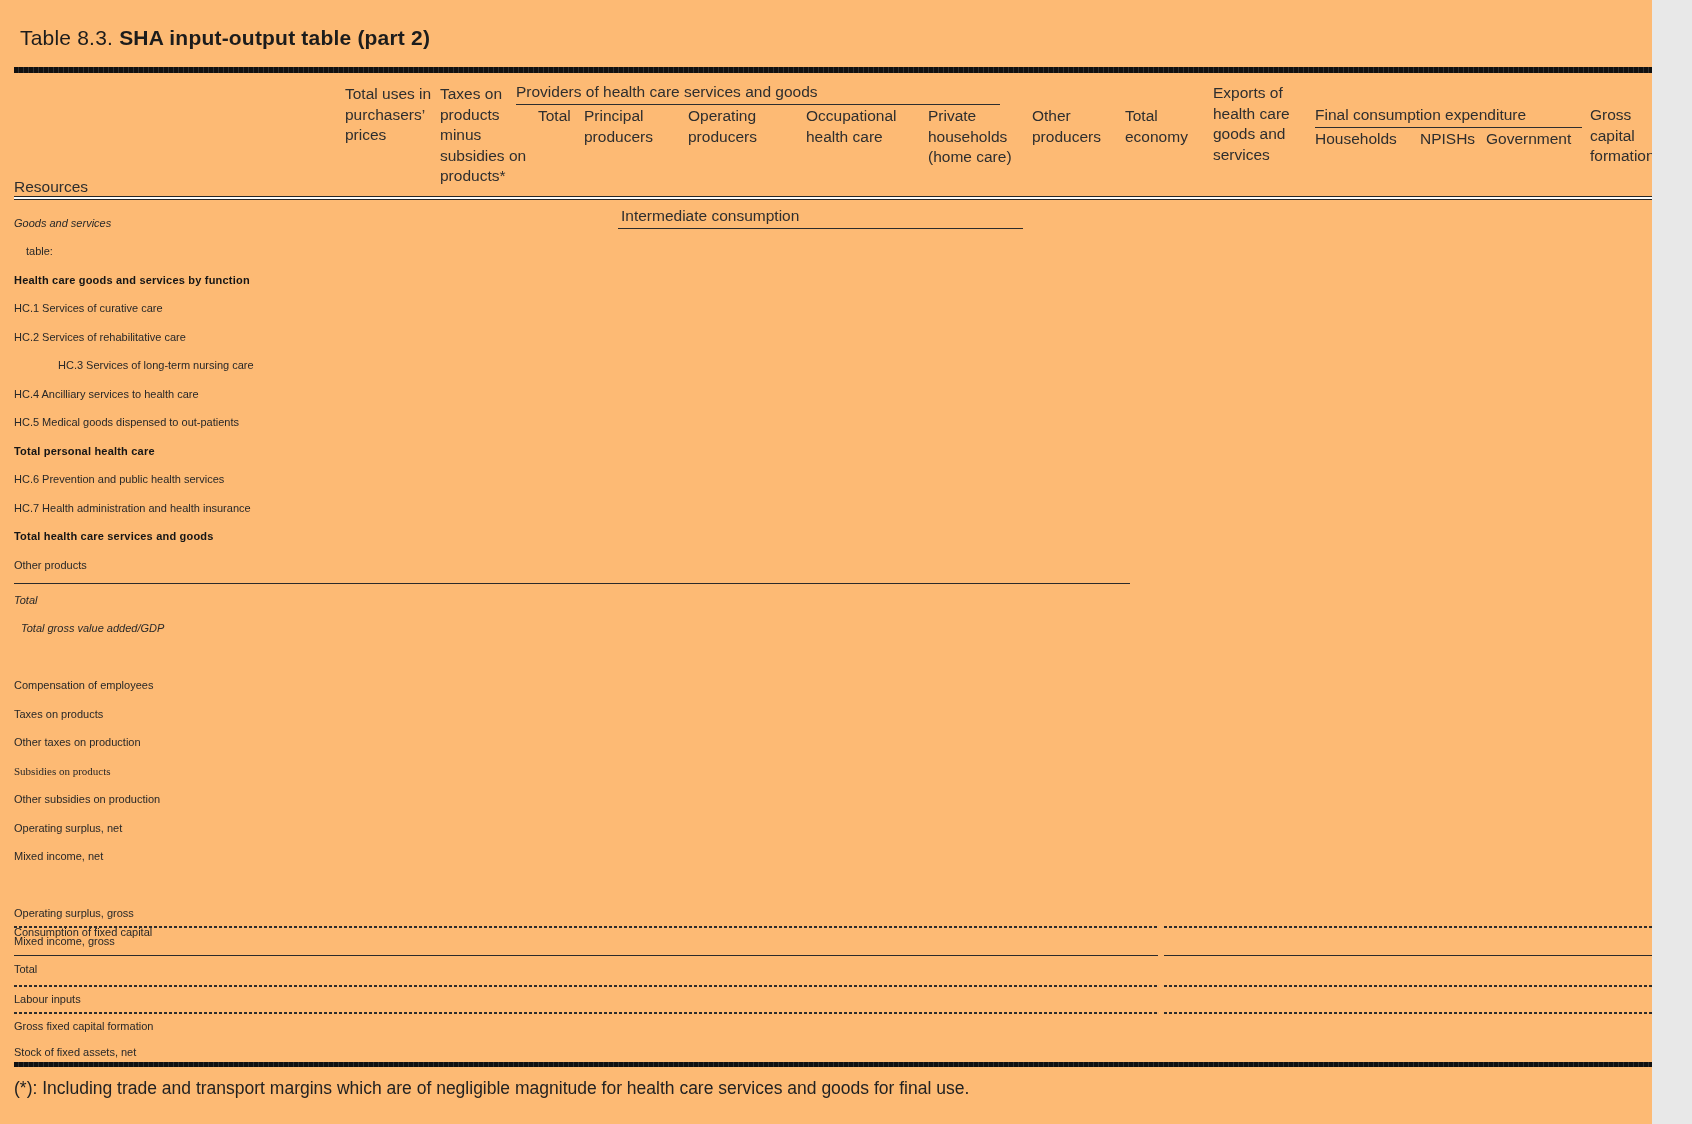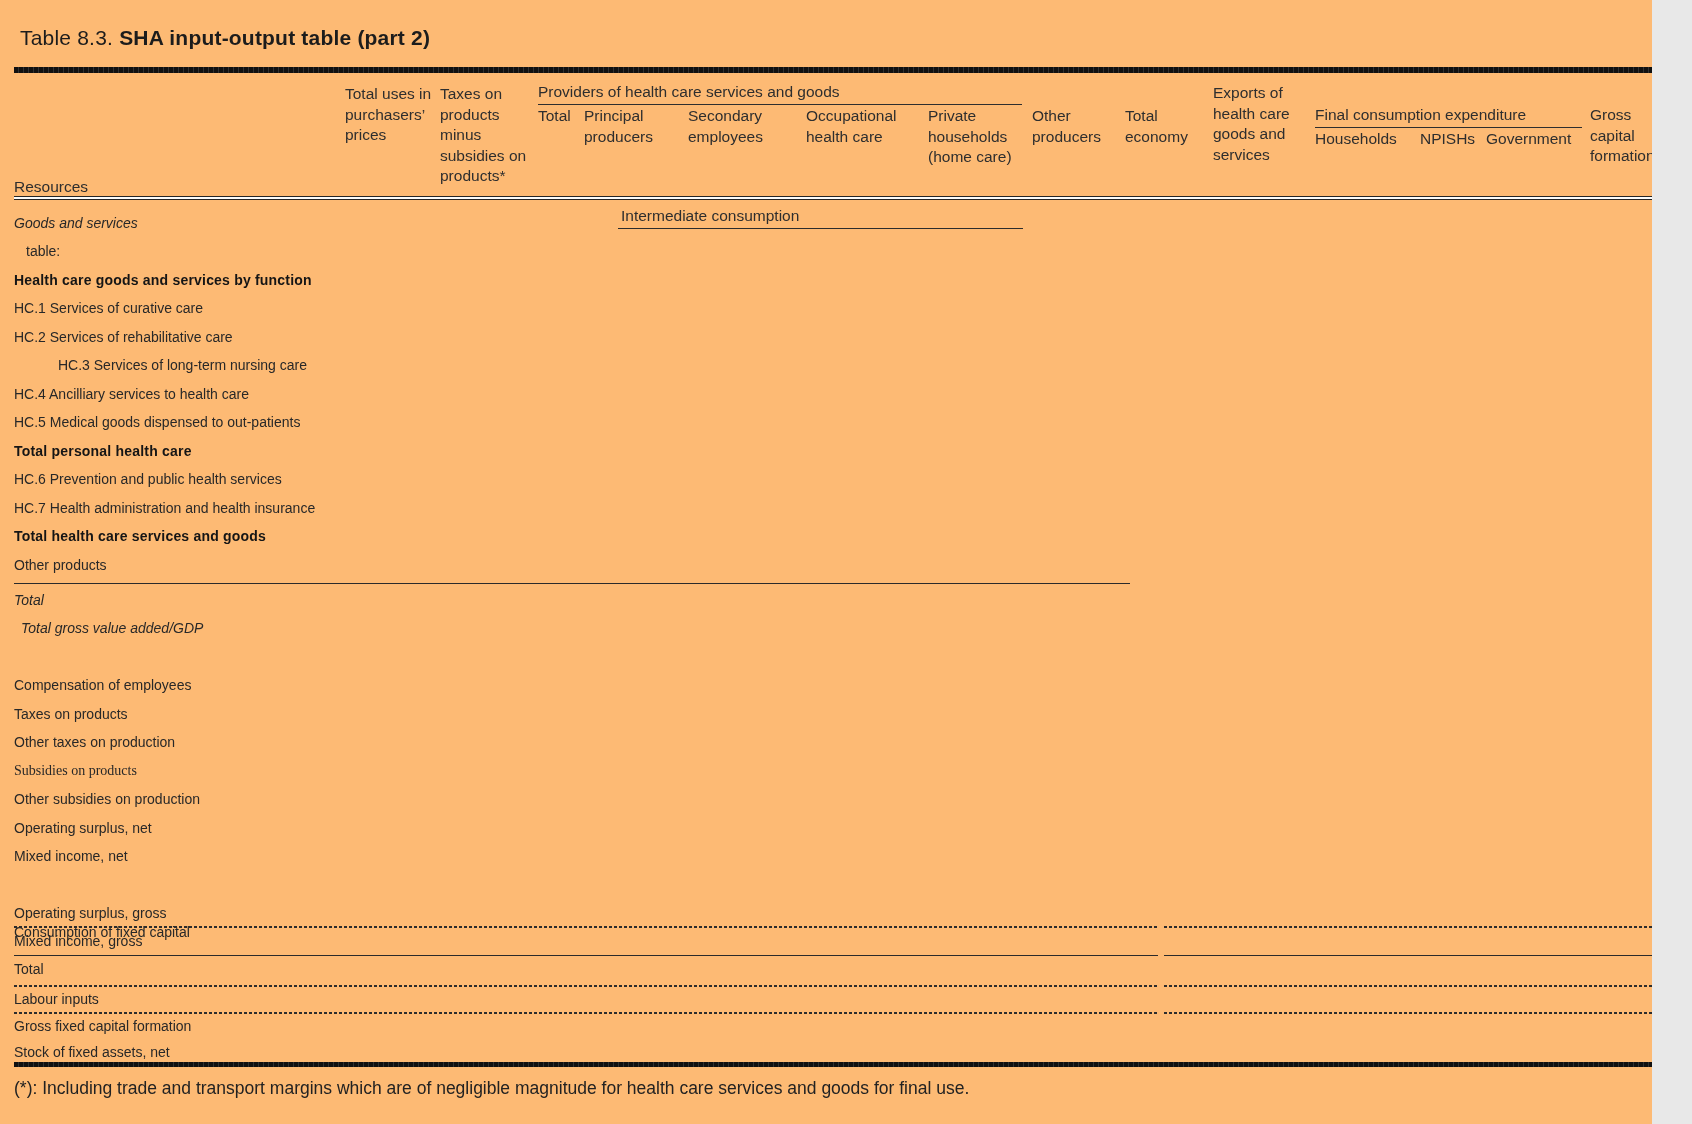--- a/index.html
+++ b/index.html
@@ -12,21 +12,21 @@
   .dbl{position:absolute;height:2px;border-top:1px solid #242424;border-bottom:1px solid #242424;background:#fdfdfb;}
   .thin{position:absolute;height:0;border-top:1.4px solid #2a2a2a;}
   .dash{position:absolute;height:2px;background:repeating-linear-gradient(90deg,#2c2c2c 0 3px,transparent 3px 5px);}
   
   .title{position:absolute;top:26px;left:20px;font-size:21px;letter-spacing:.2px;color:#1c1c1c;}
   .title .b{font-weight:bold;}
   
   .hdr{position:absolute;font-size:15.5px;line-height:20.5px;color:#2e2e2e;}
   .group{border-bottom:1.5px solid #2e2e2e;padding-bottom:1px;white-space:nowrap;}
   
-  .row{position:absolute;left:14px;font-size:14px;line-height:20px;white-space:nowrap;color:#282828;}
+  .row{position:absolute;left:14px;font-size:11px;line-height:20px;white-space:nowrap;color:#282828;}
   .row.bold{font-weight:bold;color:#151515;letter-spacing:.2px;}
   .row.italic{font-style:italic;}
   .row.indent{left:26px;}
   
   .ic{position:absolute;top:207px;left:618px;width:402px;font-size:15.5px;
       border-bottom:1.6px solid #2c2c2c;padding:0 0 3px 3px;color:#2e2e2e;}
   
   .footnote{position:absolute;top:1078px;left:14px;font-size:17.5px;color:#222;}
 </style>
 </head>
@@ -37,24 +37,24 @@
   <div class="title">
     <span>Table 8.3.</span>
     <span class="b">SHA input-output table (part 2)</span>
   </div>
 
   <div class="band" style="top:67px;left:14px;width:1672px;height:6px;"></div>
 
   <div class="hdr" style="top:84px;left:345px;width:92px;">Total uses in purchasers’ prices</div>
   <div class="hdr" style="top:84px;left:440px;width:88px;">Taxes on products minus subsidies on products*</div>
 
-  <div class="hdr group" style="top:82px;left:538px;width:484px;">Providers of health care services and goods</div>
+  <div class="hdr group" style="top:82px;left:516px;width:484px;">Providers of health care services and goods</div>
   <div class="hdr" style="top:106px;left:538px;width:42px;">Total</div>
   <div class="hdr" style="top:106px;left:584px;width:80px;">Principal producers</div>
-  <div class="hdr" style="top:106px;left:688px;width:92px;">Secondary employees</div>
+  <div class="hdr" style="top:106px;left:688px;width:92px;">Operating producers</div>
   <div class="hdr" style="top:106px;left:806px;width:102px;">Occupational health care</div>
   <div class="hdr" style="top:106px;left:928px;width:100px;">Private households (home care)</div>
   <div class="hdr" style="top:106px;left:1032px;width:82px;">Other producers</div>
   <div class="hdr" style="top:106px;left:1125px;width:78px;">Total economy</div>
 
   <div class="hdr" style="top:83px;left:1213px;width:92px;">Exports of health care goods and services</div>
 
   <div class="hdr group" style="top:105px;left:1315px;width:267px;">Final consumption expenditure</div>
   <div class="hdr" style="top:129px;left:1315px;width:95px;">Households</div>
   <div class="hdr" style="top:129px;left:1420px;width:62px;">NPISHs</div>

